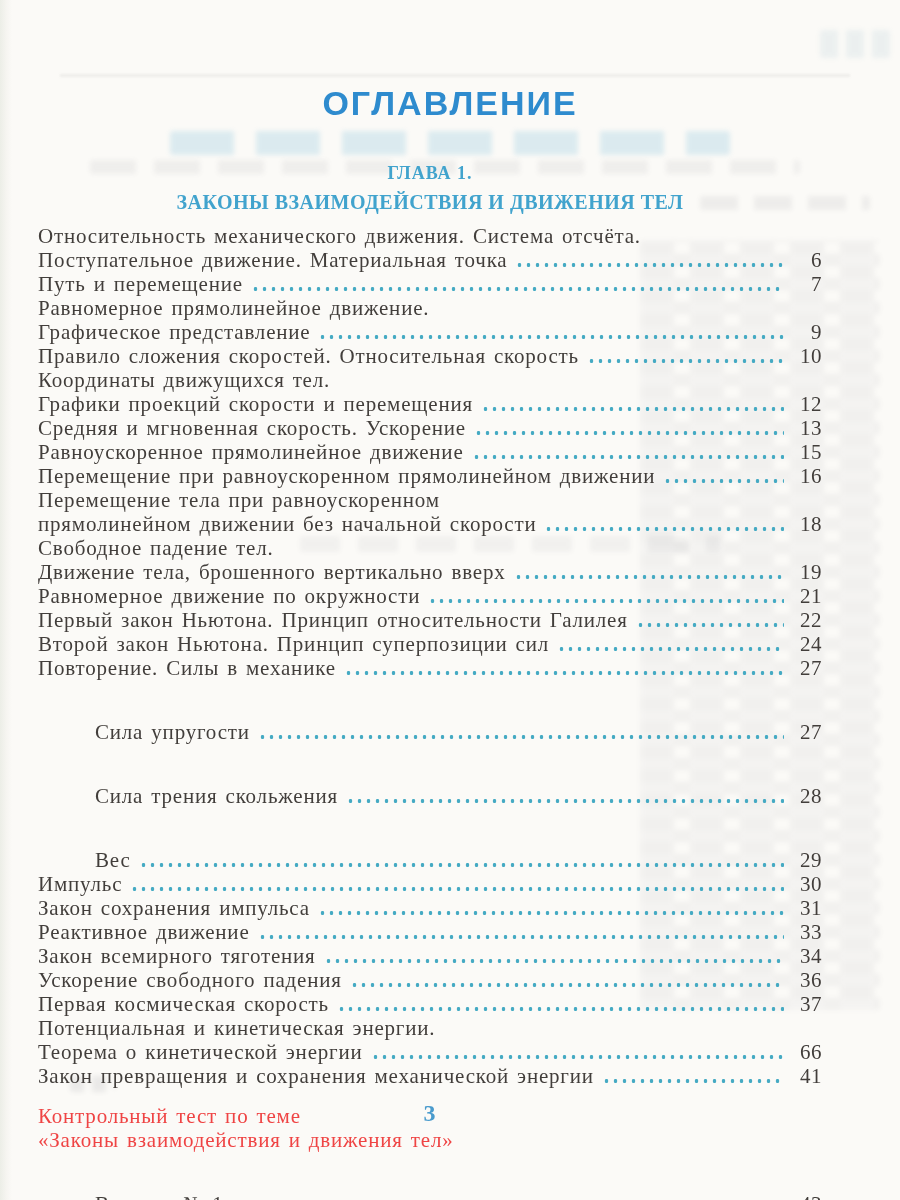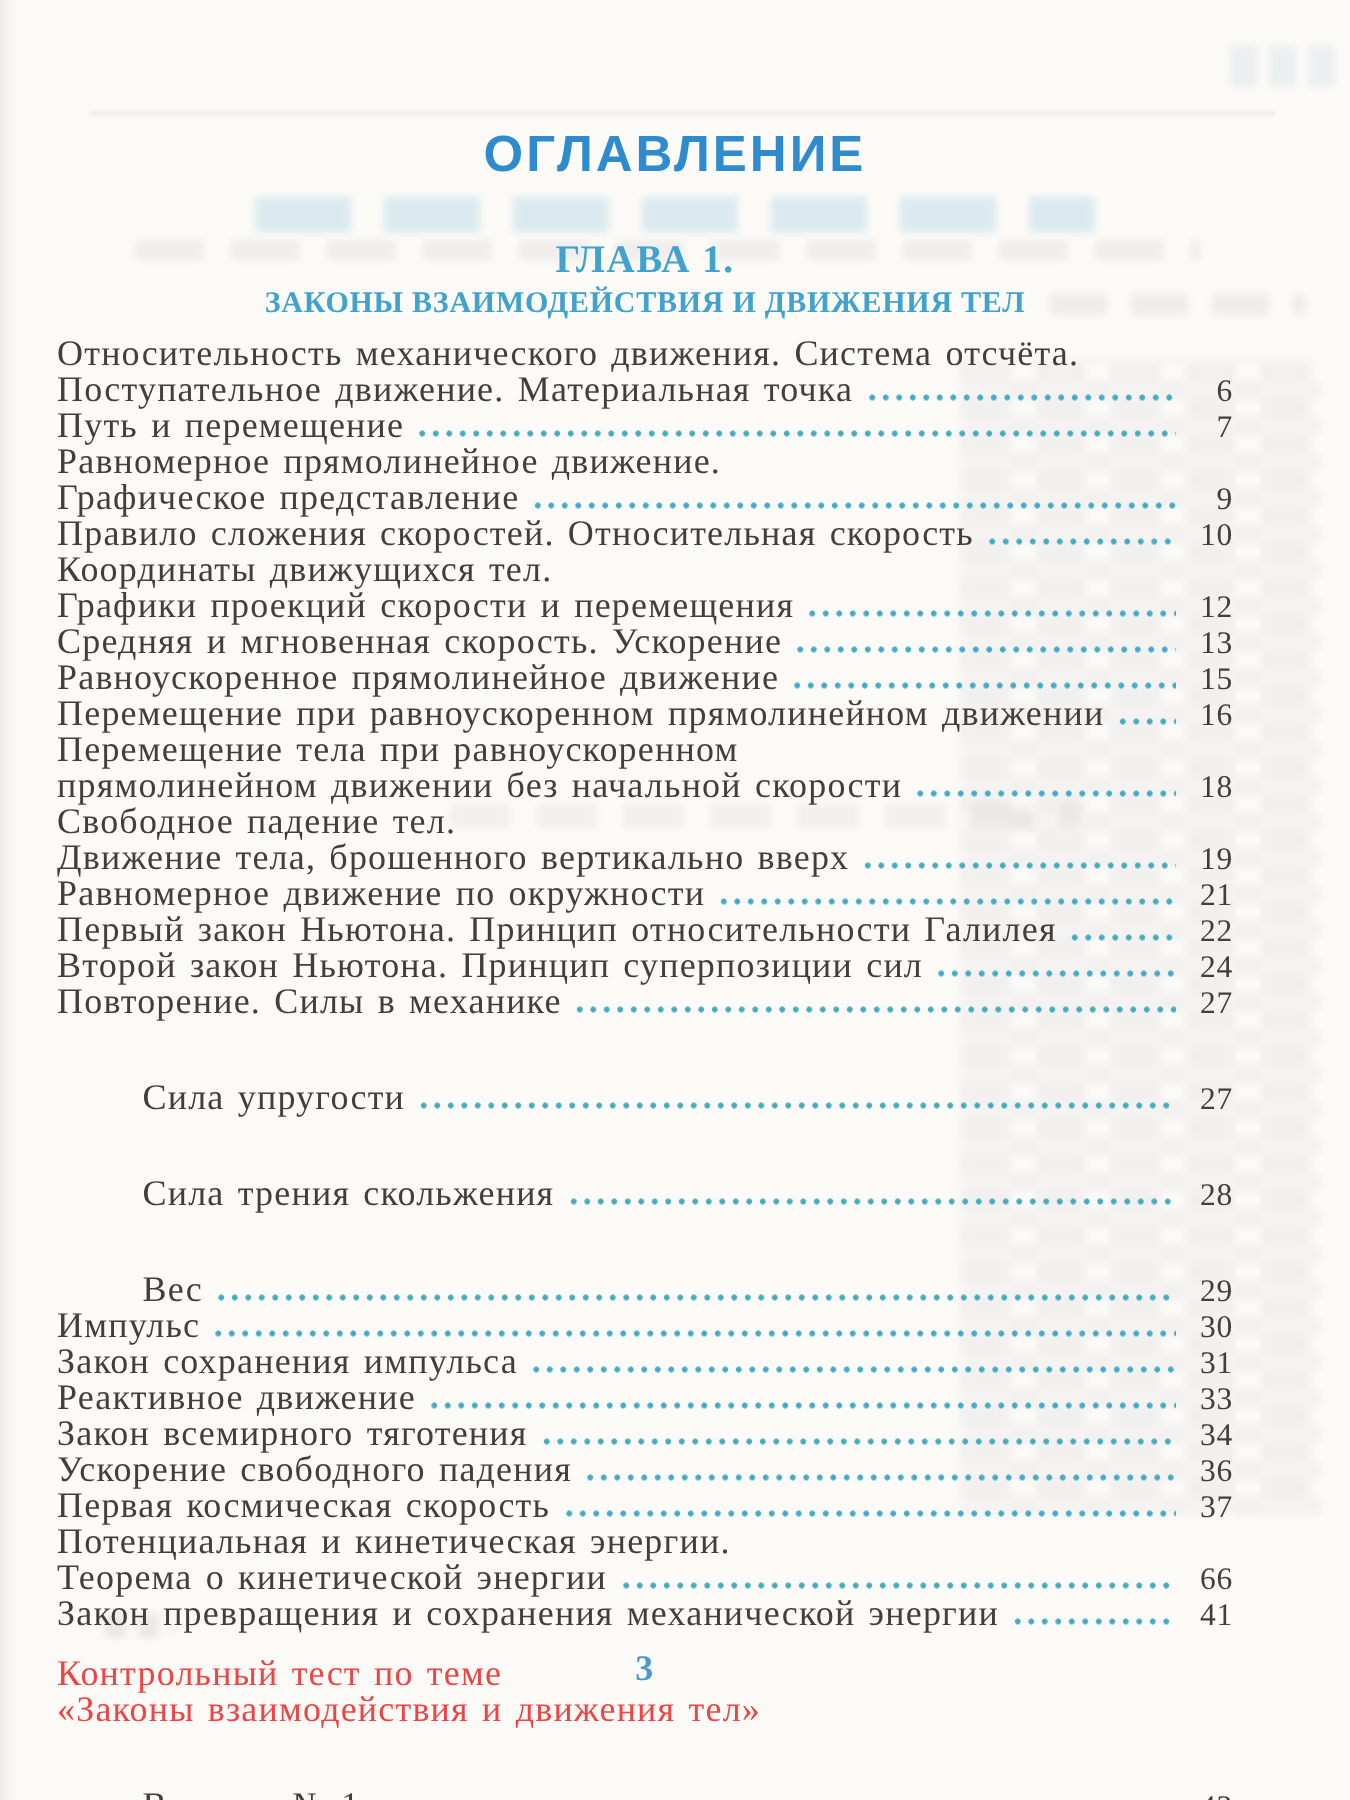--- a/index.html
+++ b/index.html
@@ -50,29 +50,29 @@
 
   .doc-title{
     position:absolute;left:0;right:0;top:84px;margin:0;
     text-align:center;
     font-family:"Liberation Sans","DejaVu Sans",sans-serif;
     font-weight:bold;font-size:34px;letter-spacing:2px;
     color:var(--accent-title);
   }
   .chapter{position:absolute;left:38px;right:78px;top:160px;text-align:center;
     color:var(--accent-chapter);font-weight:bold;}
-  .chapter-line1{font-size:26px;line-height:26px;letter-spacing:1px;}
+  .chapter-line1{font-size:18px;line-height:26px;letter-spacing:1px;}
   .chapter-line2{font-size:20px;line-height:29px;letter-spacing:0.5px;margin-top:2px;}
 
   .toc{position:absolute;left:38px;right:78px;top:224px;}
   .toc-row{display:flex;align-items:flex-end;height:24px;}
   .toc-row.gap{margin-top:16px;}
   .toc-row.indent{padding-left:57px;margin-top:40px;}
   .toc-row.bold .toc-text{font-weight:normal;color:#ef4444;}
-  .toc-text{font-size:24px;line-height:24px;letter-spacing:0.8px;word-spacing:2px;white-space:nowrap;}
+  .toc-text{font-size:21px;line-height:24px;letter-spacing:0.8px;word-spacing:2px;white-space:nowrap;}
   .toc-leader{
     flex:1 1 auto;height:8px;margin:0 6px 3px 8px;min-width:14px;
     background-image:radial-gradient(circle,var(--dot-leader) 1.7px,rgba(0,0,0,0) 2.1px);
     background-size:9px 8px;background-repeat:repeat-x;background-position:0 100%;
   }
   .toc-page{font-size:21px;line-height:24px;min-width:32px;text-align:right;letter-spacing:0.5px;}
 
   .folio{
     position:absolute;left:38px;right:78px;top:1100px;text-align:center;
     font-size:24px;font-weight:bold;color:var(--folio-blue);letter-spacing:1px;

